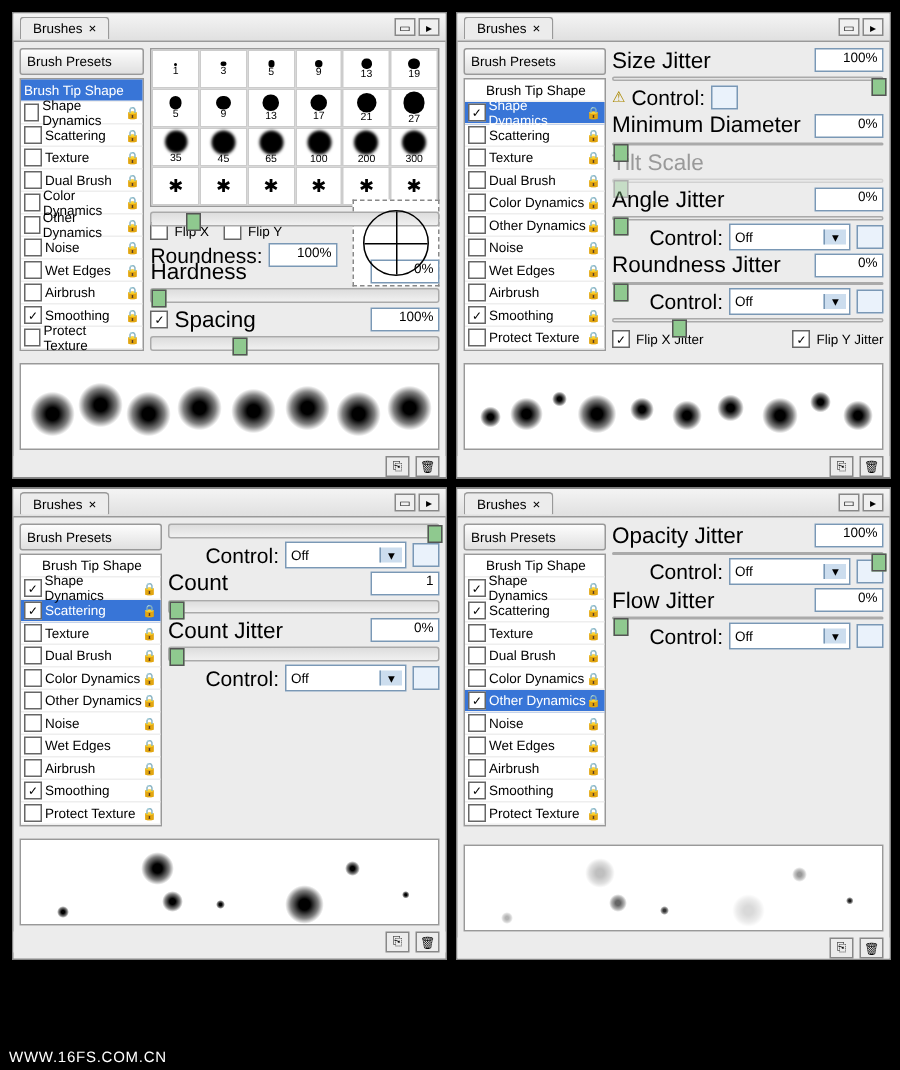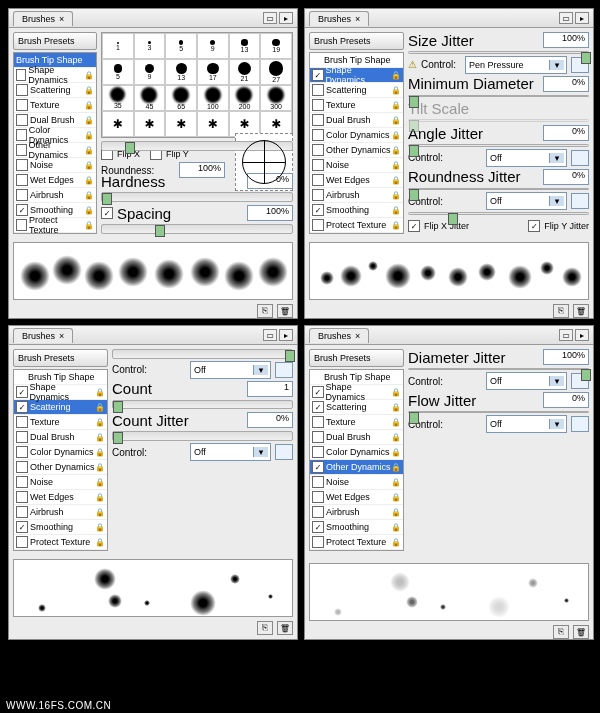--- a/index.html
+++ b/index.html
@@ -13,21 +13,21 @@
 .body{display:flex;padding:4px;gap:4px}
 .presets{width:95px}
 .preset-btn{border:1px solid #999;background:linear-gradient(#fdfdfd,#e0e0e0);padding:3px 4px;font-size:9px;margin-bottom:2px;border-radius:2px}
 .plist{border:1px solid #999;background:#fff}
 .pitem{display:flex;align-items:center;height:14px;padding:0 2px;font-size:9px;border-bottom:1px solid #eee}
 .pitem.sel{background:#3875d7;color:#fff}
 .pitem .cb{width:10px;height:10px;border:1px solid #666;background:#fff;margin-right:2px;display:flex;align-items:center;justify-content:center;font-size:8px;color:#000}
 .pitem .lock{margin-left:auto;font-size:8px;color:#555}
 .settings{flex:1;display:flex;flex-direction:column;gap:3px}
 .row{display:flex;align-items:center;gap:4px;height:16px}
-.lbl{font-size:10px;min-width:74px;}
+.lbl{font-size:14px;min-width:74px;text-align:right}
 .lbl-l{font-size:15px}
 .inp{border:1px solid #7a98b5;background:#fff;height:14px;width:38px;font-size:9px;text-align:right;padding:0 3px}
 .slider{height:12px;background:linear-gradient(#ddd,#f0f0f0);border:1px solid #aaa;border-radius:2px;flex:1;position:relative}
 .slider::after{content:'';position:absolute;width:8px;height:10px;background:#8fc98f;border:1px solid #555;top:0;left:var(--p,0%)}
 .dd{border:1px solid #7a98b5;background:#fff;height:16px;flex:1;display:flex;align-items:center;padding:0 3px;font-size:9px;position:relative}
 .dd::after{content:'▾';position:absolute;right:2px;background:#cde;width:14px;text-align:center;border-left:1px solid #7a98b5}
 .linkbtn{width:16px;height:14px;border:1px solid #7a98b5;background:#eaf2fb}
 .brushgrid{border:1px solid #999;background:#fff;display:grid;grid-template-columns:repeat(6,1fr)}
 .bcell{border:1px solid #ccc;height:24px;display:flex;flex-direction:column;align-items:center;justify-content:center;font-size:7px}
 .dot{background:#000;border-radius:50%}
@@ -340,21 +340,20 @@
   <div class="settings">
    <div class="row">
             <span class="lbl-l">Size Jitter</span>
             <div class="spacer"></div>
             <div class="inp">100%</div>
           </div>
    <div class="slider" style="--p:96%"></div>
    <div class="row">
             <span class="warn">⚠</span>
             <span class="lbl" style="min-width:40px">Control:</span>
-            <div class="dd">Pen Pressure</div>
             <div class="linkbtn"></div>
           </div>
    <div class="row">
             <span class="lbl-l">Minimum Diameter</span>
             <div class="spacer"></div>
             <div class="inp">0%</div>
           </div>
    <div class="slider" style="--p:0%"></div>
    <div class="row">
             <span class="lbl-l" style="color:#999">Tilt Scale</span>
@@ -595,21 +594,21 @@
               <div class="pitem">
                 <span class="cb"></span>
                 <span>Protect Texture</span>
                 <span class="lock">🔒</span>
               </div>
             </div>
           </div>
   </div>
   <div class="settings">
    <div class="row">
-            <span class="lbl-l">Diameter Jitter</span>
+            <span class="lbl-l">Opacity Jitter</span>
             <div class="spacer"></div>
             <div class="inp">100%</div>
           </div>
    <div class="slider" style="--p:96%"></div>
    <div class="row">
             <span class="lbl">Control:</span>
             <div class="dd">Off</div>
             <div class="linkbtn"></div>
           </div>
    <div class="row">

